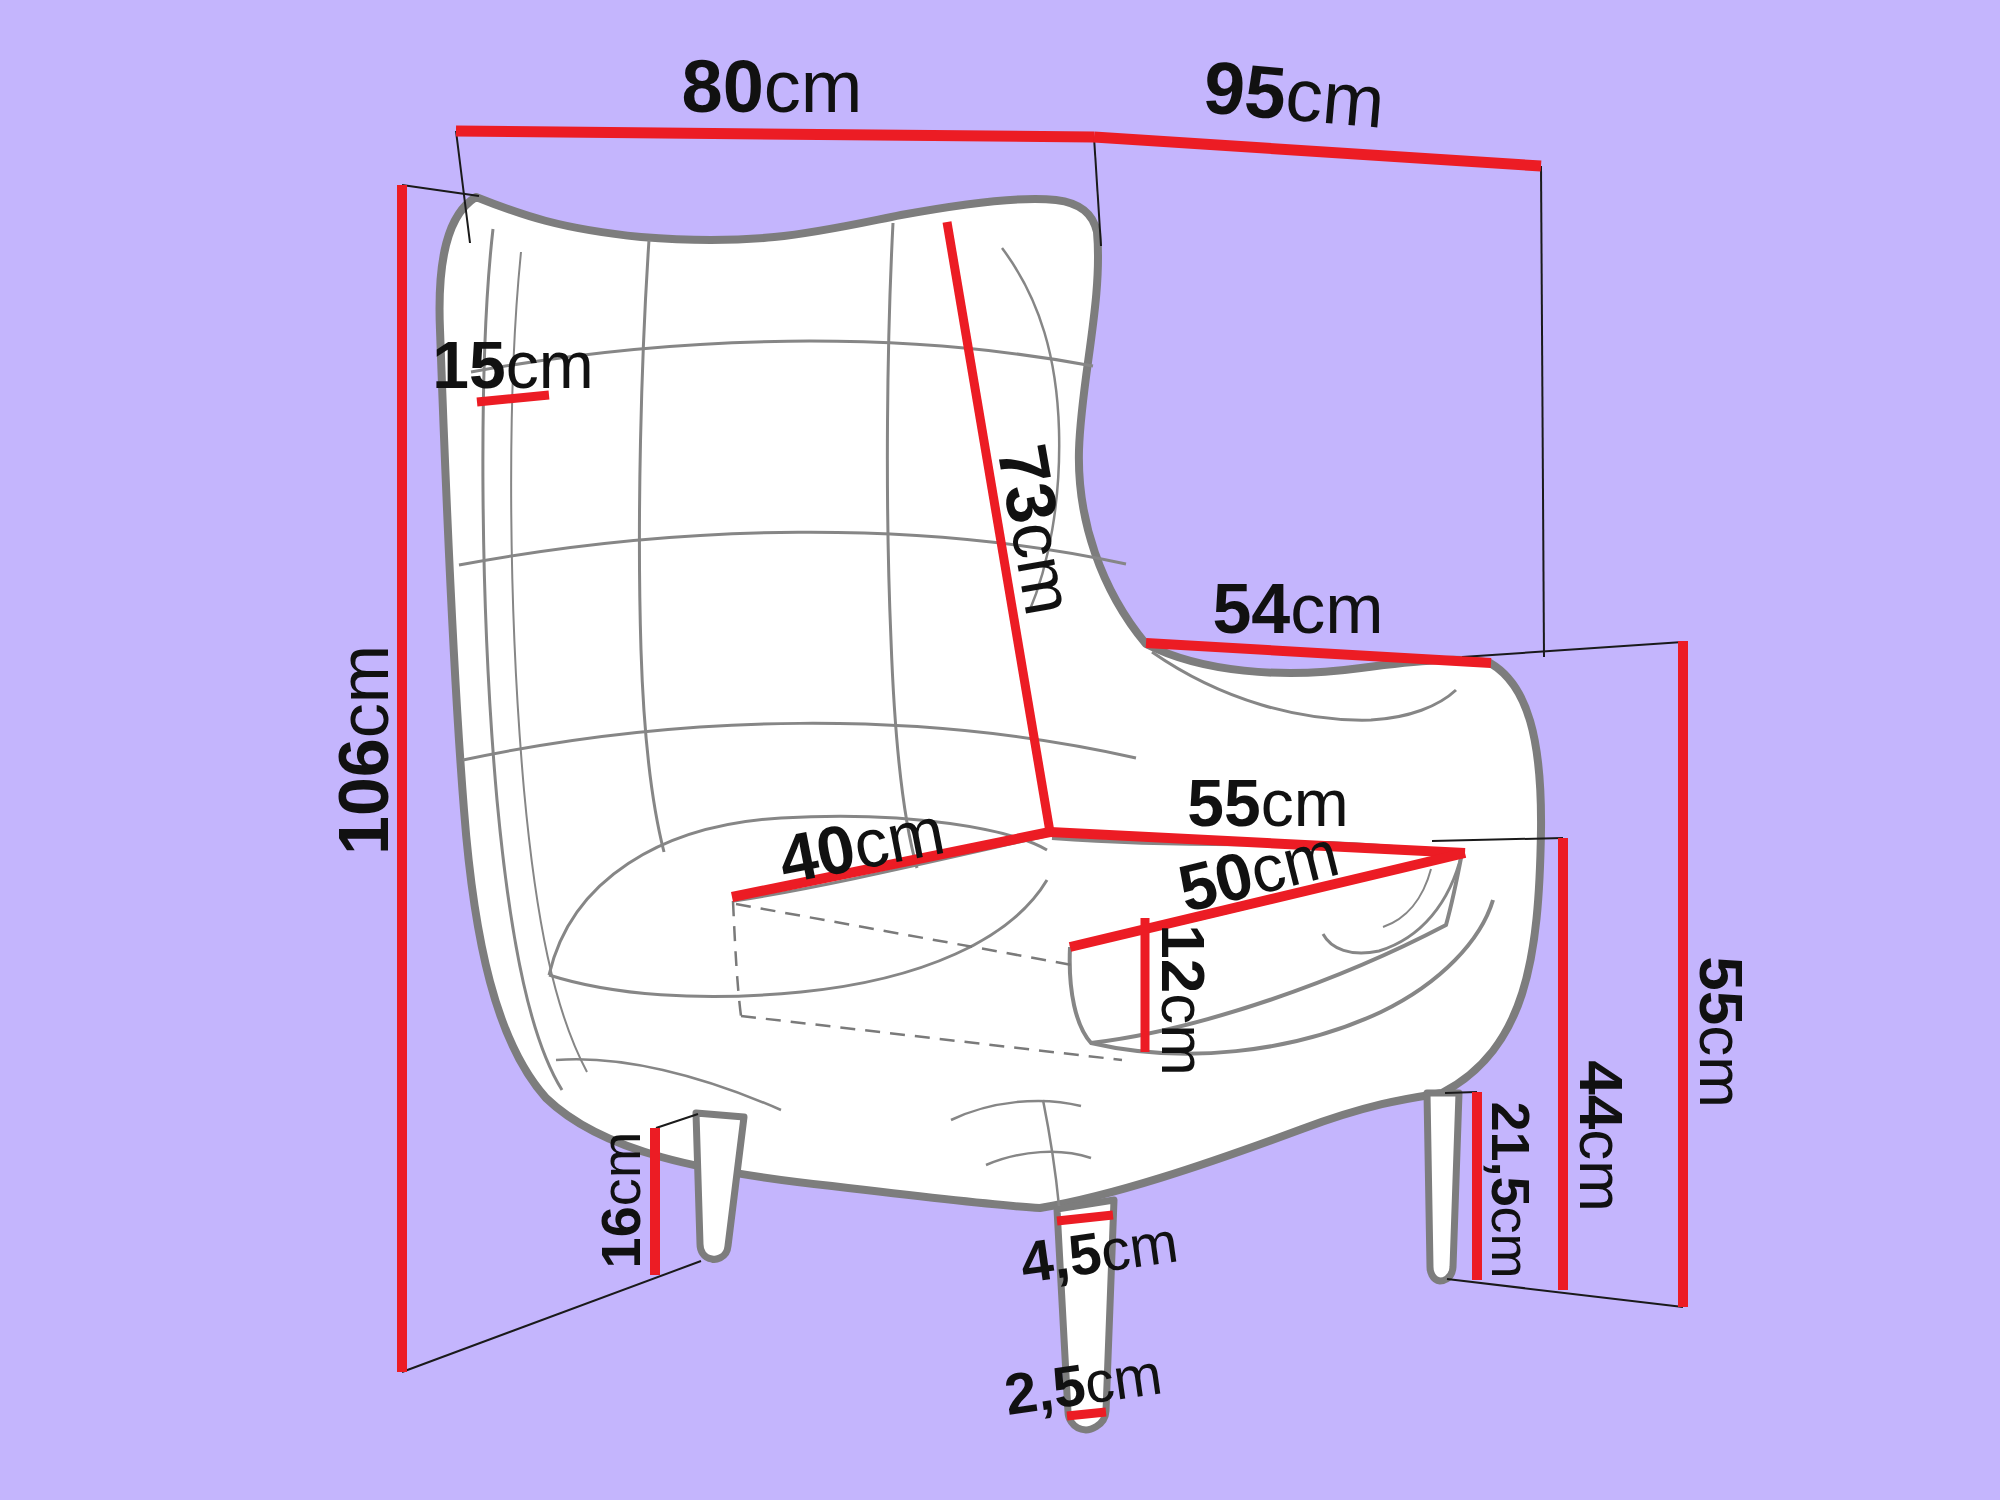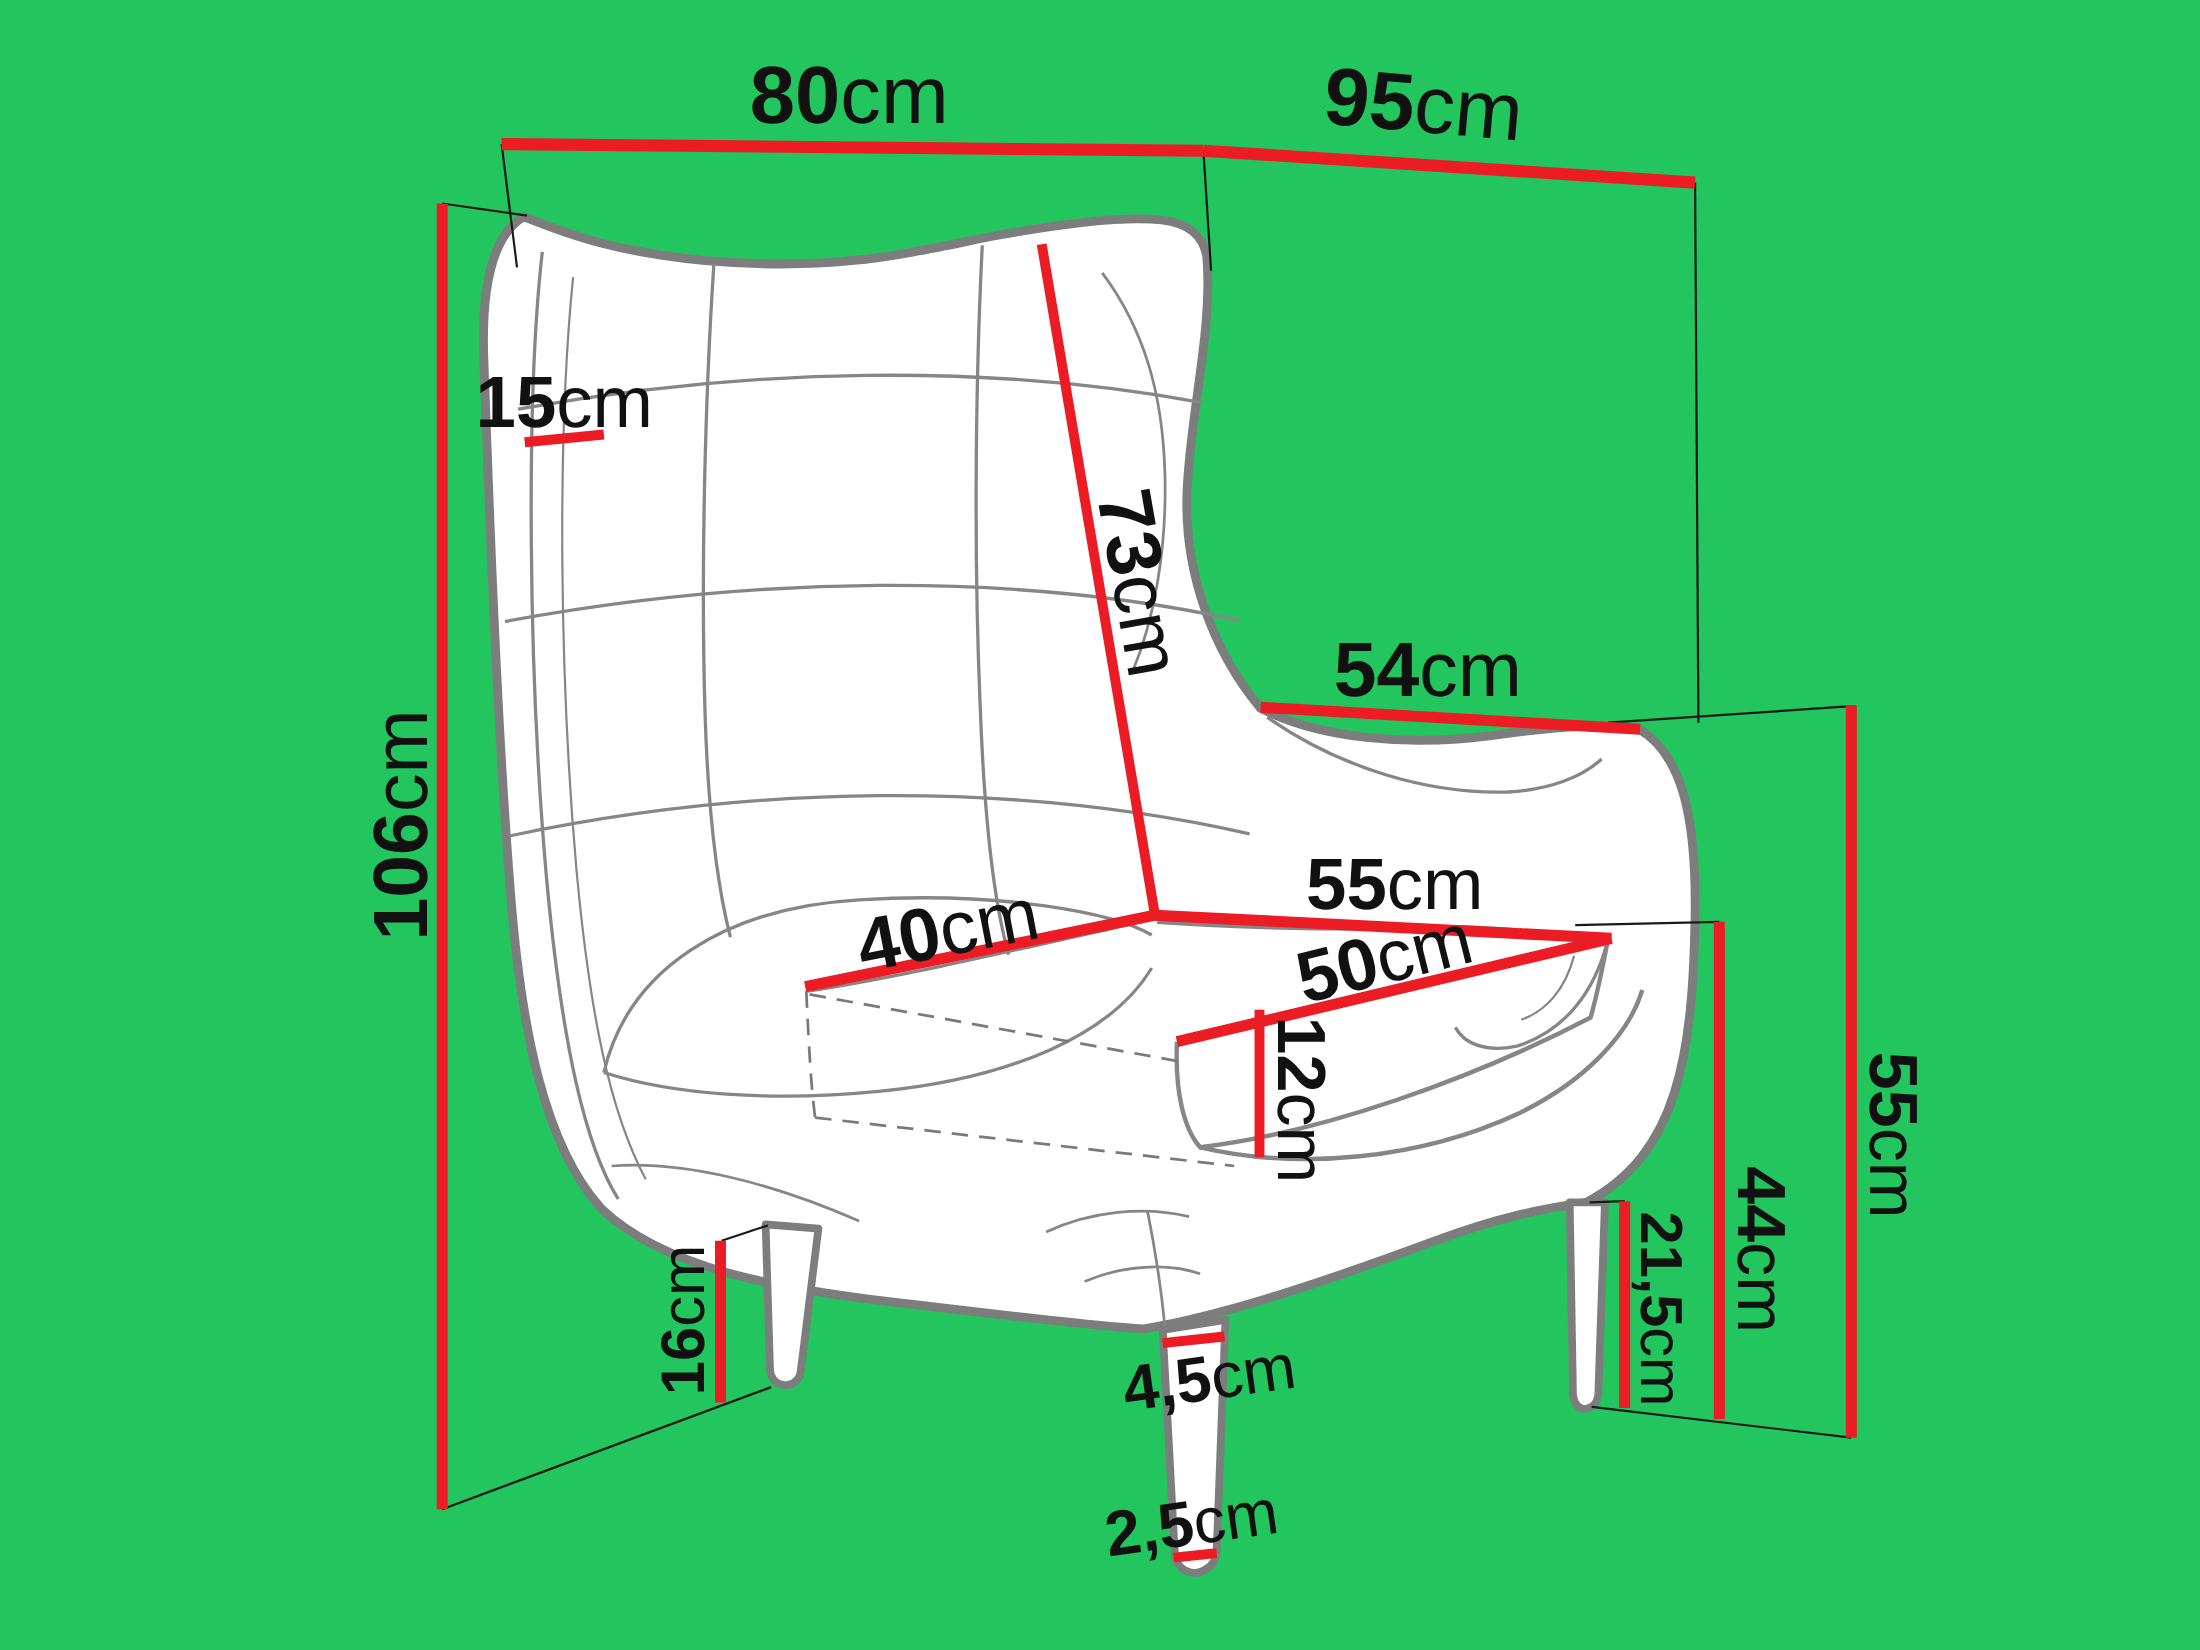--- a/index.html
+++ b/index.html
@@ -1,16 +1,16 @@
 <!DOCTYPE html>
 <html><head>
 <meta charset="utf-8">
 <style>
   html,body{margin:0;padding:0;background:#ffffff;}
-  .stage{width:2000px;height:1500px;position:relative;background:#22c55e;overflow:hidden;}
+  .stage{width:2000px;height:1500px;position:relative;background:#c4b5fd;overflow:hidden;}
   svg{display:block;}
   text{font-family:"Liberation Sans", sans-serif; fill:#111111;}
   .num{font-weight:700;}
   .unit{font-weight:400;}
 </style>
 </head>
 <body>
 
 <div class="stage">
 <svg width="2000" height="1500" viewBox="0 0 2000 1500">

